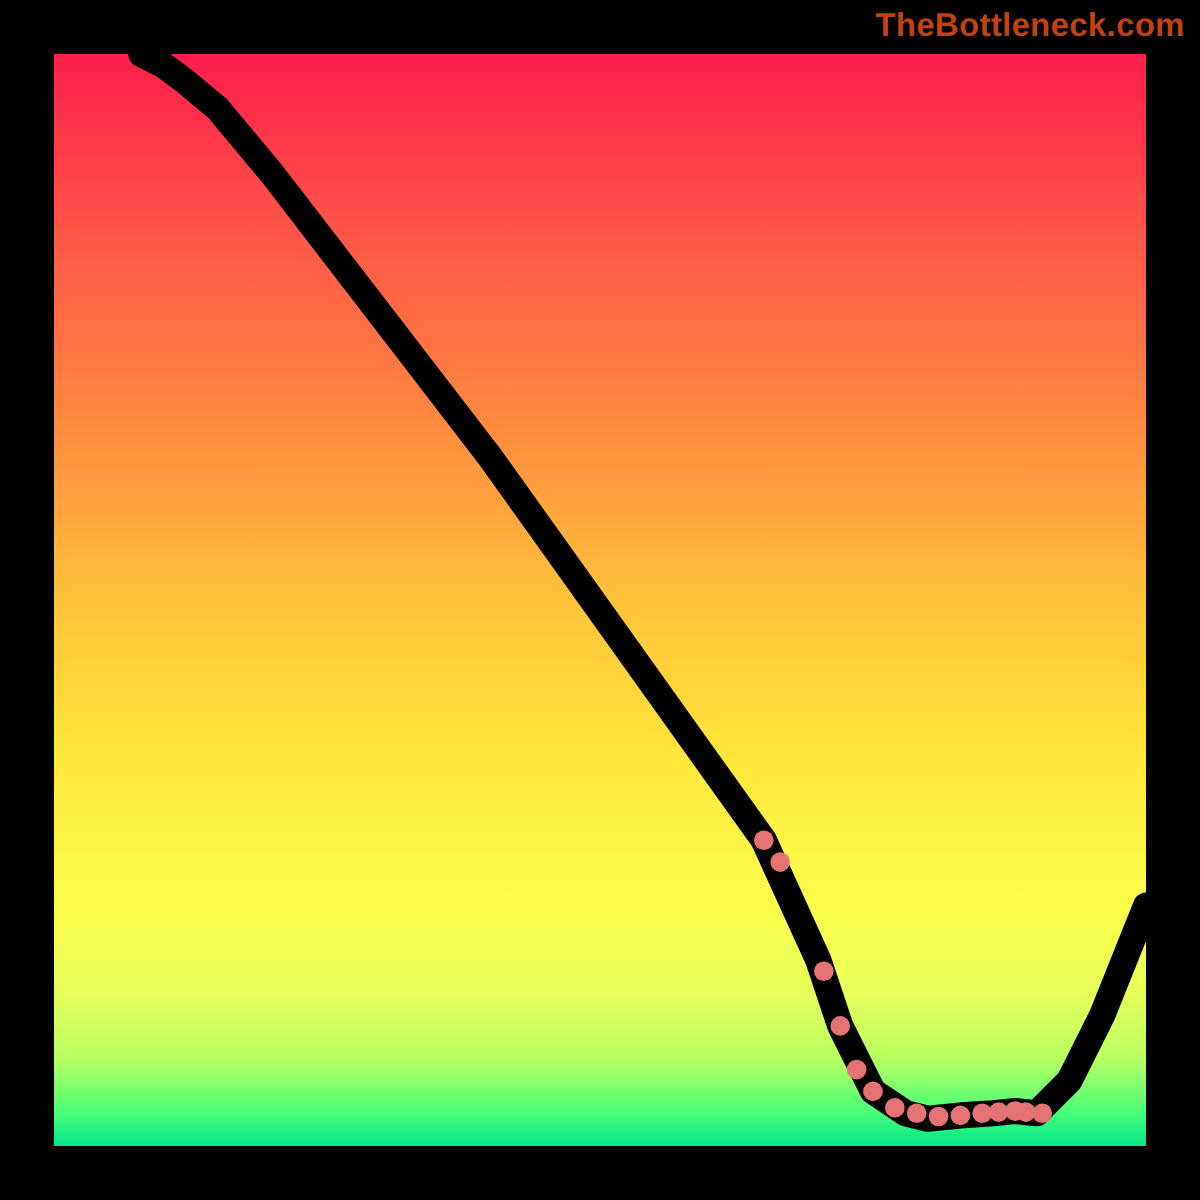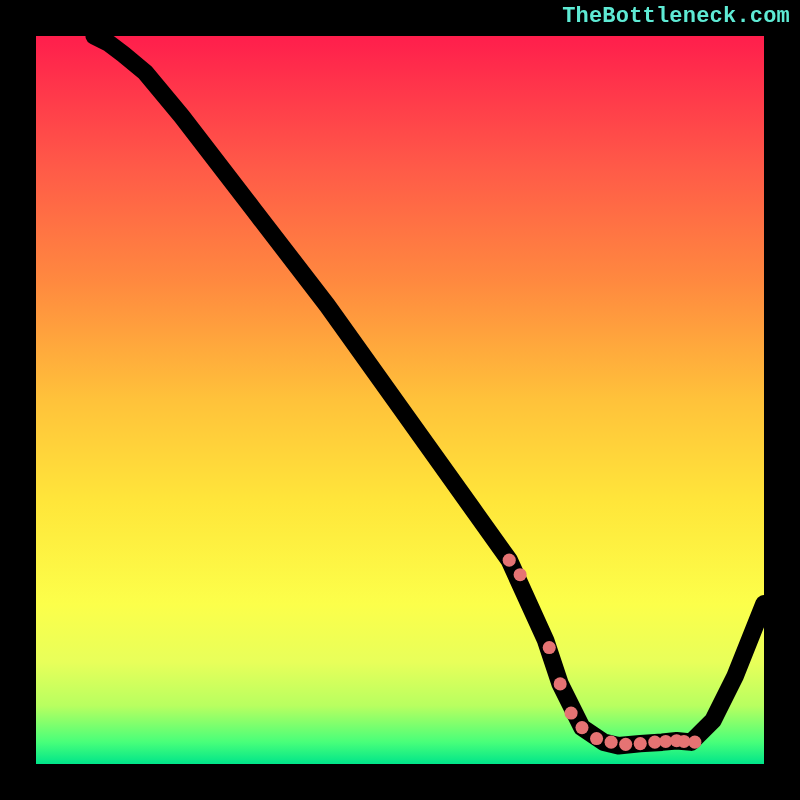--- a/index.html
+++ b/index.html
@@ -7,24 +7,24 @@
   .frame {
     position: relative;
     width: 800px;
     height: 800px;
     background: #000;
   }
   .attribution {
     position: absolute;
     top: 4px;
     right: 10px;
-    font-family: Liberation Mono, monospace;
+    font-family: Liberation Sans, sans-serif;
     font-size: 22px;
     font-weight: 600;
-    color: #5eead4;
+    color: #c2410c;
     letter-spacing: 0.2px;
   }
   .plot {
     position: absolute;
     left: 36px;
     top: 36px;
     width: 728px;
     height: 728px;
     background: linear-gradient(
       to bottom,

